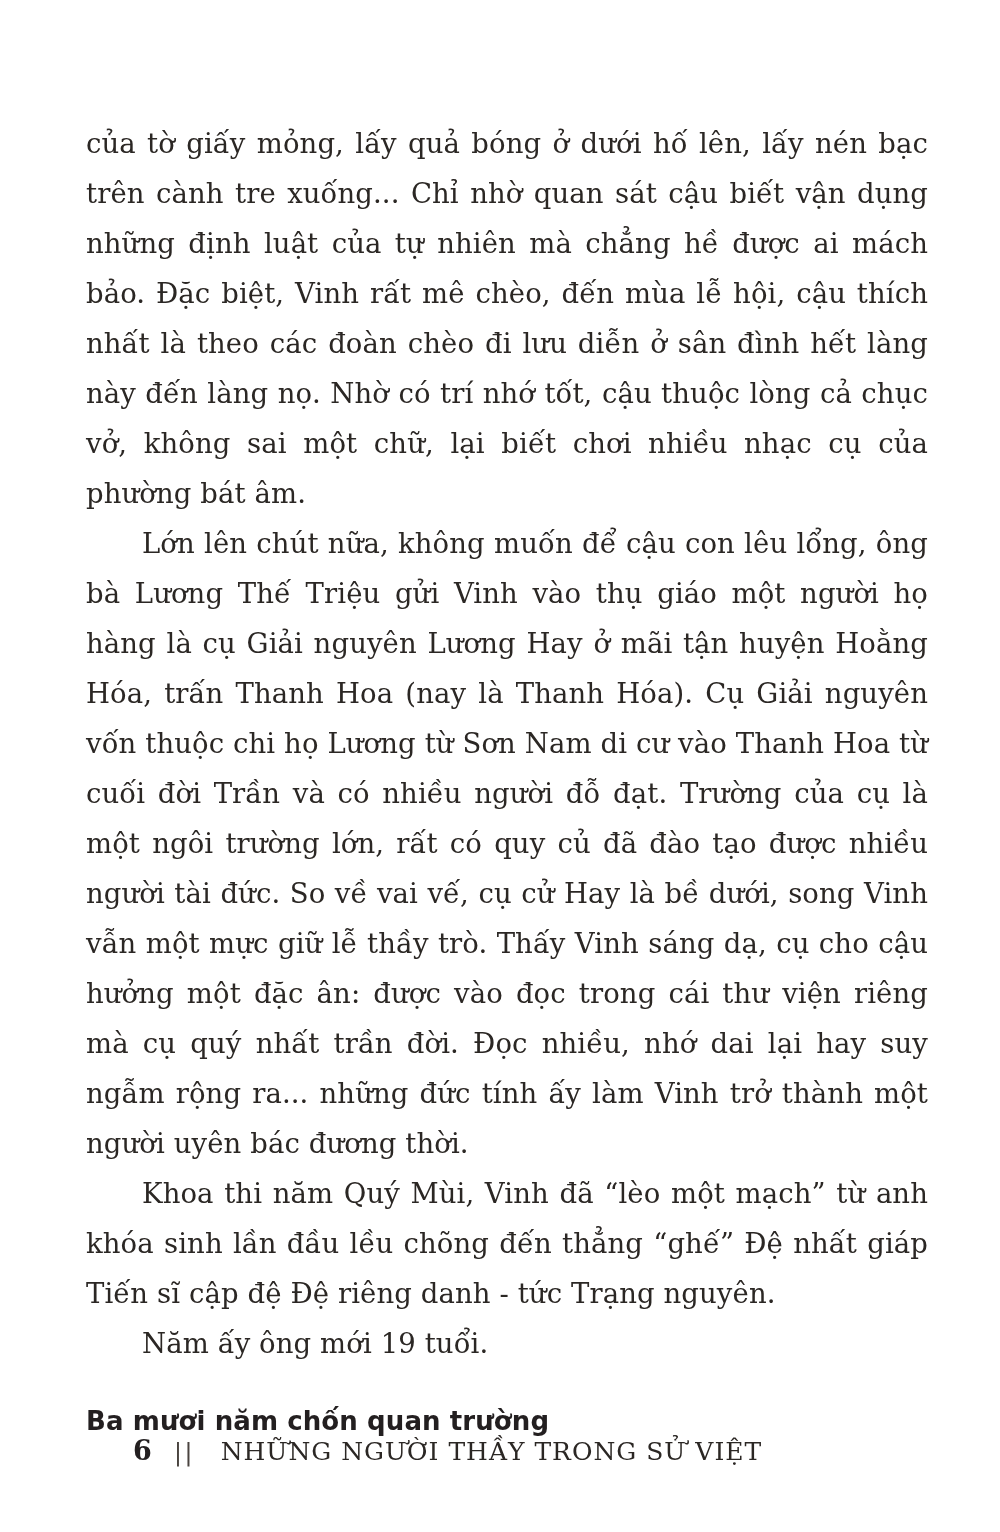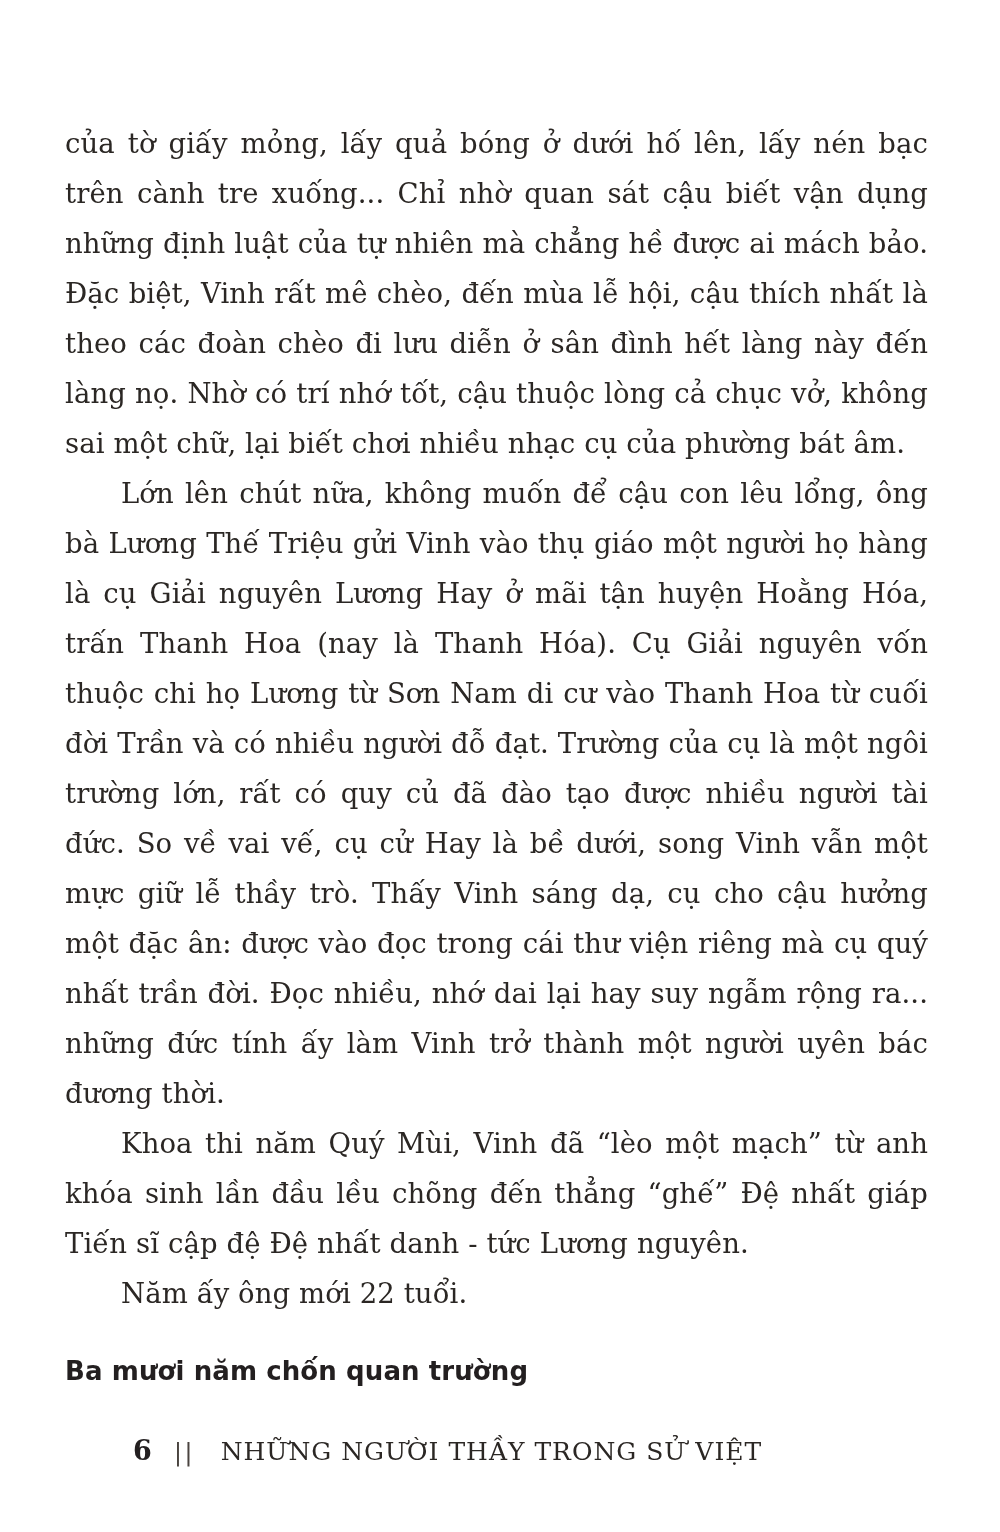--- a/index.html
+++ b/index.html
@@ -12,21 +12,21 @@
     background: #ffffff;
     font-family: "Liberation Serif", serif;
     color: #231f20;
     overflow: hidden;
   }
   .page {
     position: relative;
     width: 1000px;
     height: 1532px;
     box-sizing: border-box;
-    padding: 118px 72px 0 65px;
+    padding: 118px 72px 0 86px;
   }
   .body-text {
     font-family: "DejaVu Serif", serif;
     font-size: 27.5px;
     line-height: 50px;
     text-align: justify;
     text-justify: inter-word;
     color: #2b2724;
     letter-spacing: 0.1px;
   }
@@ -78,22 +78,22 @@
   }
 </style>
 </head>
 <body>
 
 <div class="page">
 
   <div class="body-text">
     <p class="para no-indent">của tờ giấy mỏng, lấy quả bóng ở dưới hố lên, lấy nén bạc trên cành tre xuống... Chỉ nhờ quan sát cậu biết vận dụng những định luật của tự nhiên mà chẳng hề được ai mách bảo. Đặc biệt, Vinh rất mê chèo, đến mùa lễ hội, cậu thích nhất là theo các đoàn chèo đi lưu diễn ở sân đình hết làng này đến làng nọ. Nhờ có trí nhớ tốt, cậu thuộc lòng cả chục vở, không sai một chữ, lại biết chơi nhiều nhạc cụ của phường bát âm.</p>
     <p class="para">Lớn lên chút nữa, không muốn để cậu con lêu lổng, ông bà Lương Thế Triệu gửi Vinh vào thụ giáo một người họ hàng là cụ Giải nguyên Lương Hay ở mãi tận huyện Hoằng Hóa, trấn Thanh Hoa (nay là Thanh Hóa). Cụ Giải nguyên vốn thuộc chi họ Lương từ Sơn Nam di cư vào Thanh Hoa từ cuối đời Trần và có nhiều người đỗ đạt. Trường của cụ là một ngôi trường lớn, rất có quy củ đã đào tạo được nhiều người tài đức. So về vai vế, cụ cử Hay là bề dưới, song Vinh vẫn một mực giữ lễ thầy trò. Thấy Vinh sáng dạ, cụ cho cậu hưởng một đặc ân: được vào đọc trong cái thư viện riêng mà cụ quý nhất trần đời. Đọc nhiều, nhớ dai lại hay suy ngẫm rộng ra... những đức tính ấy làm Vinh trở thành một người uyên bác đương thời.</p>
-    <p class="para">Khoa thi năm Quý Mùi, Vinh đã “lèo một mạch” từ anh khóa sinh lần đầu lều chõng đến thẳng “ghế” Đệ nhất giáp Tiến sĩ cập đệ Đệ nhất danh - tức Lương nguyên.</p>
-    <p class="para">Năm ấy ông mới 22 tuổi.</p>
+    <p class="para">Khoa thi năm Quý Mùi, Vinh đã “lèo một mạch” từ anh khóa sinh lần đầu lều chõng đến thẳng “ghế” Đệ nhất giáp Tiến sĩ cập đệ Đệ riêng danh - tức Trạng nguyên.</p>
+    <p class="para">Năm ấy ông mới 19 tuổi.</p>
 
     <h2 class="section-heading">Ba mươi năm chốn quan trường</h2>
 
   </div>
 
   <div class="footer">
     <span class="folio">6</span>
     <span class="folio-sep">||</span>
     <span class="running-title">NHỮNG NGƯỜI THẦY TRONG SỬ VIỆT</span>
   </div>

